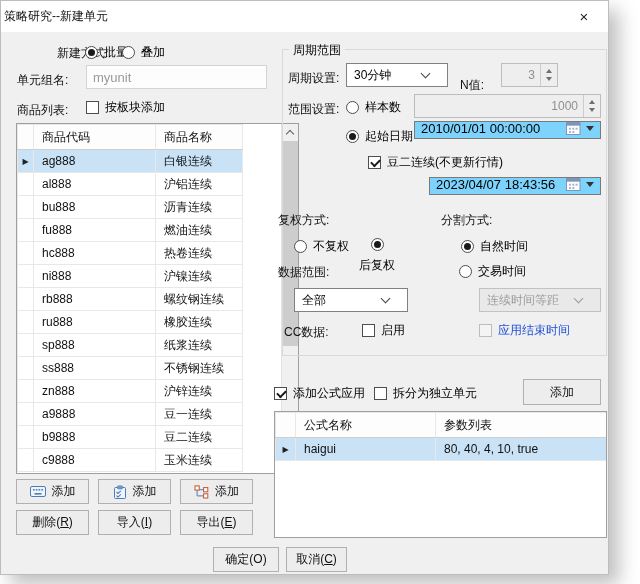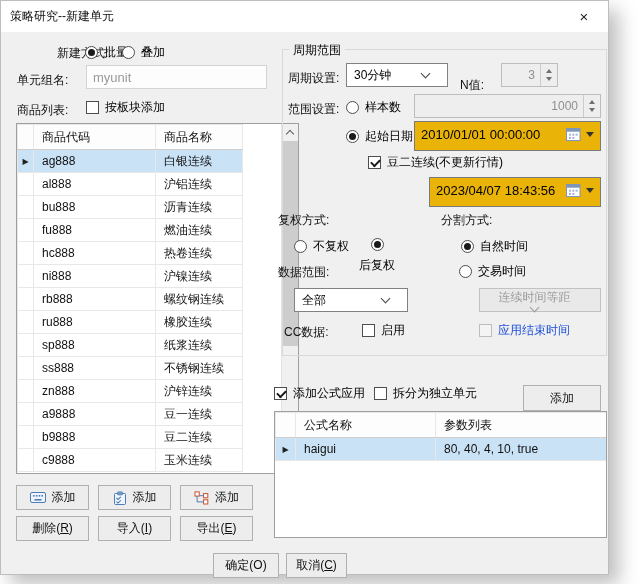--- a/index.html
+++ b/index.html
@@ -2,21 +2,21 @@
 <html><head>
 <meta charset="utf-8">
 <style>
   * { margin:0; padding:0; box-sizing:border-box; }
   html,body { width:640px; height:584px; overflow:hidden; background:#fff;
     font-family:"Liberation Sans", sans-serif; font-size:12px; color:#000; }
   .dialog { position:absolute; left:0; top:0; width:609px; height:575px;
     background:#f0f0f0; border:1px solid #bdbdbd;
     box-shadow:10px 10px 18px rgba(0,0,0,0.25); }
   .titlebar { position:absolute; left:0; top:0; width:100%; height:31px;
-    background:#ffffff; display:flex; align-items:center; padding-left:9px; }
+    background:#ffffff; display:flex; align-items:center; padding-left:3px; }
   .title { font-size:12px; color:#111; }
   .close-btn { position:absolute; right:13px; top:6px; width:22px; height:19px;
     text-align:center; line-height:19px; font-size:15px; color:#222; cursor:default; }
 
   .lbl { position:absolute; white-space:nowrap; color:#111; }
 
   
   .radio, .checkbox { position:absolute; display:flex; align-items:center; gap:6px; white-space:nowrap; }
   .radio .circle { width:13px; height:13px; border:1px solid #4d4d4d; border-radius:50%; background:#fff; position:relative; flex:none; }
   .radio.checked .circle::after { content:''; position:absolute; left:2px; top:2px; right:2px; bottom:2px; border-radius:50%; background:#1a1a1a; }
@@ -28,46 +28,46 @@
 
   
   .textbox { position:absolute; border:1px solid #d4d4d4; background:#fdfdfd;
     color:#9a9a9a; font-size:13px; padding:0 6px; font-family:"Liberation Sans",sans-serif; }
 
   
   .combo { position:absolute; height:24px; background:#fff; border:1px solid #818181;
     display:flex; align-items:center; justify-content:space-between; padding:0 18px 0 7px; }
   .combo .chev { width:7px; height:7px; border-right:1.4px solid #444; border-bottom:1.4px solid #444;
     transform:rotate(45deg); margin-top:-3px; flex:none; }
-  .combo.disabled { background:#e9e9e9; border-color:#c2c2c2; color:#9b9b9b;flex-direction:column; }
+  .combo.disabled { background:#e9e9e9; border-color:#c2c2c2; color:#9b9b9b; }
   .combo.disabled .chev { border-color:#9b9b9b; }
 
   
   .spinner { position:absolute; height:24px; border:1px solid #bdbdbd; background:#eeeeee;
     color:#8f8f8f; display:flex; }
   .spinner .val { flex:1; text-align:right; padding:4px 5px 0 0; }
   .spinner .arrows { width:17px; border-left:1px solid #cccccc; display:flex; flex-direction:column;
     align-items:center; justify-content:space-evenly; }
   .tri-up { width:0; height:0; border-left:3.5px solid transparent; border-right:3.5px solid transparent; border-bottom:4.5px solid #6f6f6f; }
   .tri-down { width:0; height:0; border-left:3.5px solid transparent; border-right:3.5px solid transparent; border-top:4.5px solid #6f6f6f; }
 
   
-  .datetime { position:absolute; height:30px; background:#eab308; border:1px solid #7a7a7a;
+  .datetime { position:absolute; height:18px; background:#7dd3fc; border:1px solid #7a7a7a;
     display:flex; align-items:center; padding:0 6px 4px 6px; gap:5px; }
   .datetime .val { flex:1; font-size:13px; }
   .datetime .drop { width:0; height:0; border-left:4px solid transparent; border-right:4px solid transparent; border-top:5px solid #333; flex:none; }
 
   
   .groupbox { position:absolute; left:281px; top:48px; width:325px; height:307px;
     border:1px solid #d9d9d9; }
   .groupbox .legend { position:absolute; top:-8px; left:6px; background:#f0f0f0; padding:0 4px; }
 
   
   .win-btn { position:absolute; background:#ededed; border:1px solid #b0b0b0;
-    display:flex; align-items:center; justify-content:center; gap:6px; font-size:12px; color:#111;margin-top:6px; }
+    display:flex; align-items:center; justify-content:center; gap:6px; font-size:12px; color:#111; }
   .win-btn u { text-decoration:underline; }
 
   
   .grid-table { position:absolute; background:#fff; border:1px solid #9f9f9f; overflow:hidden; }
   .grid-table table { border-collapse:collapse; table-layout:fixed; }
   .grid-table th, .grid-table td { border:1px solid #e8e8e8; font-weight:normal; text-align:left;
     padding:0 0 0 8px; font-size:12px; color:#111; overflow:hidden; white-space:nowrap; }
   .grid-table th { height:25px; background:#fdfdfd; border-bottom:1px solid #cfcfcf; }
   .grid-table td { height:23px; }
   .grid-table td.marker, .grid-table th.marker { padding:0; text-align:center; font-size:8px; color:#222; }

